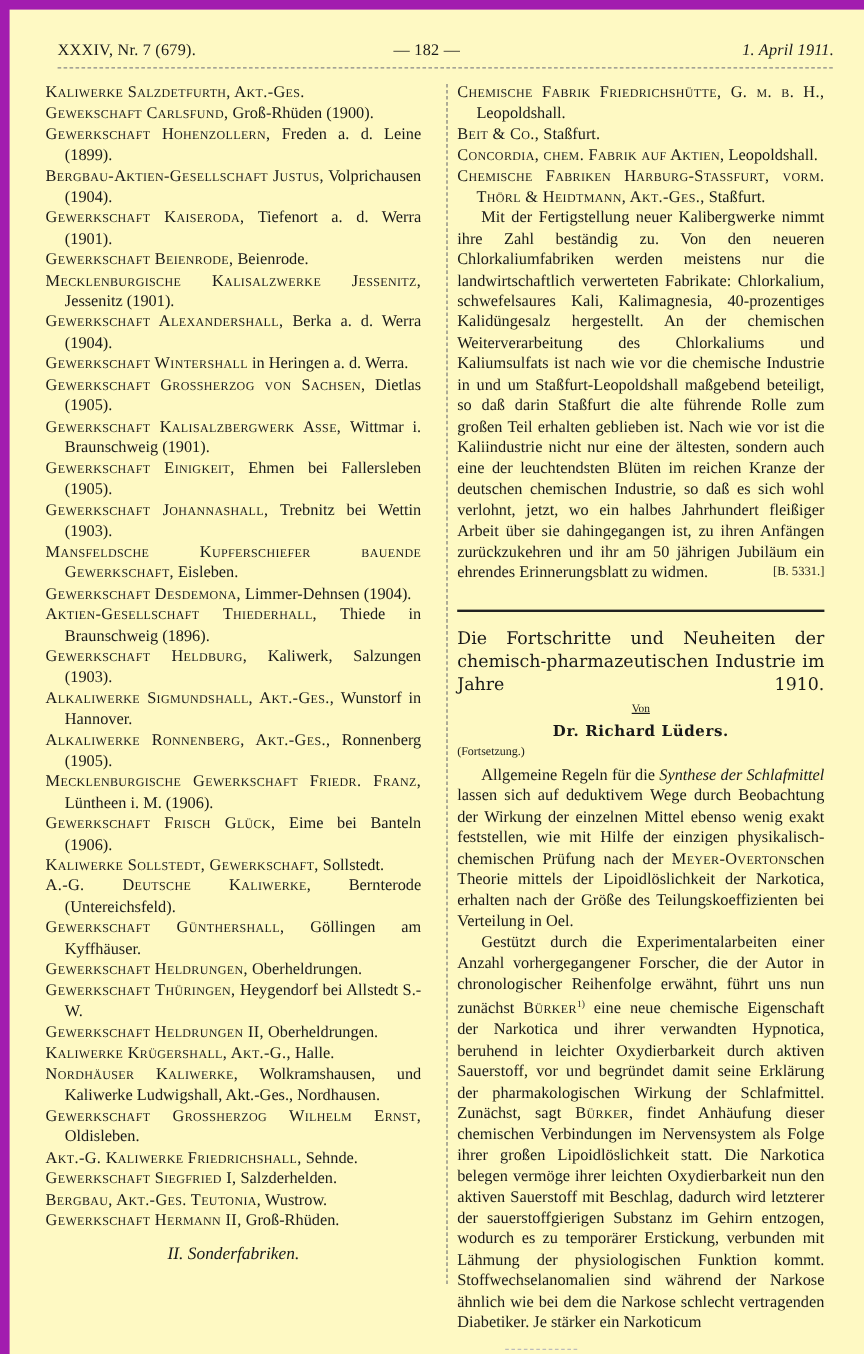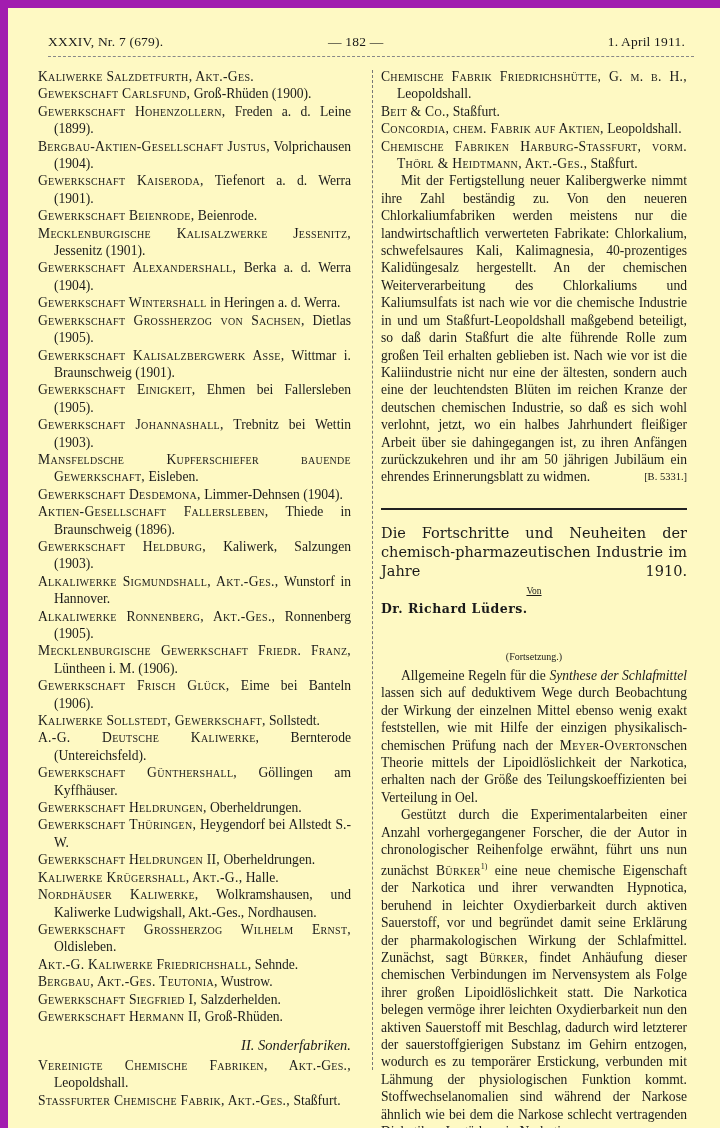--- a/index.html
+++ b/index.html
@@ -10,56 +10,56 @@
   .page {
     position:absolute; left:0; top:0; width:716px; height:1124px;
     border:8px solid #a21caf; background:#fef9c3;
   }
   .header {
     position:absolute; left:40px; right:28px; top:26px; height:20px;
     font-size:13.5px; letter-spacing:0.2px;
   }
   .header .left { position:absolute; left:0; top:0; }
   .header .center { position:absolute; left:280px; top:0; }
-  .header .right { position:absolute; right:11px; top:0; }
+  .header .right { position:absolute; right:1px; top:0;font-style:italic; }
   .header-rule {
     position:absolute; left:40px; right:30px; top:48px; height:0;
     border-top:1px dashed #888;
   }
   .col {
     position:absolute; top:60px; font-size:13.6px; line-height:17.4px;
   }
   .col-left { left:30px; width:313px; }
   .col-right { left:373px; width:306px; }
   .col-divider {
     position:absolute; left:364px; top:62px; height:1000px; width:0;
     border-left:1px dashed #777;
   }
   .entry { padding-left:16px; text-indent:-16px; text-align:justify; }
   .sc { font-variant:small-caps; letter-spacing:0.3px; }
   .section-title {
-    text-align:right; font-style:italic; font-size:14.5px;
+    text-align:center; font-style:italic; font-size:14.5px;
     margin-top:12px; margin-bottom:2px;
   }
   .para { text-indent:20px; text-align:justify; }
   .ref { float:right; font-size:10.5px; }
   .article-rule {
     margin:22px 0 14px 0; border-top:2px solid #222; width:100%;
   }
   .article-title {
     font-family:"DejaVu Serif","Liberation Serif",serif;
     font-size:14.5px; line-height:19px; text-align:justify;
     text-align-last:justify;
   }
   .von { text-align:center; font-size:9.5px; margin-top:2px;text-decoration:underline; }
   .author {
-    font-family:"DejaVu Serif",serif;
+    text-align:center; font-family:"DejaVu Serif",serif;
     font-weight:bold; font-size:12.5px; letter-spacing:0.5px;
   }
-  .fortsetzung { text-align:center; font-size:10px; margin-bottom:2px;margin-top:30px; }
+  .fortsetzung { font-size:10px; margin-bottom:2px; }
   .footnote-rule { width:60px; border-top:1px dashed #bbb; margin:14px 0 8px 40px; }
   .footnote { font-size:10px; padding-left:22px; }
   sup { font-size:8px; }
 </style>
 </head>
 <body>
 
 <div class="page">
 
   <div class="header">
@@ -81,45 +81,41 @@
         <div class="entry"><span class="sc">Gewerkschaft Beienrode,</span><span> Beienrode.</span></div>
         <div class="entry"><span class="sc">Mecklenburgische Kalisalzwerke Jessenitz,</span><span> Jessenitz (1901).</span></div>
         <div class="entry"><span class="sc">Gewerkschaft Alexandershall,</span><span> Berka a. d. Werra (1904).</span></div>
         <div class="entry"><span class="sc">Gewerkschaft Wintershall</span><span> in Heringen a. d. Werra.</span></div>
         <div class="entry"><span class="sc">Gewerkschaft Grossherzog von Sachsen,</span><span> Dietlas (1905).</span></div>
         <div class="entry"><span class="sc">Gewerkschaft Kalisalzbergwerk Asse,</span><span> Wittmar i. Braunschweig (1901).</span></div>
         <div class="entry"><span class="sc">Gewerkschaft Einigkeit,</span><span> Ehmen bei Fallersleben (1905).</span></div>
         <div class="entry"><span class="sc">Gewerkschaft Johannashall,</span><span> Trebnitz bei Wettin (1903).</span></div>
         <div class="entry"><span class="sc">Mansfeldsche Kupferschiefer bauende Gewerkschaft,</span><span> Eisleben.</span></div>
         <div class="entry"><span class="sc">Gewerkschaft Desdemona,</span><span> Limmer-Dehnsen (1904).</span></div>
-        <div class="entry"><span class="sc">Aktien-Gesellschaft Fallersleben,</span><span> Thiede in Braunschweig (1896).</span></div>
+        <div class="entry"><span class="sc">Aktien-Gesellschaft Thiederhall,</span><span> Thiede in Braunschweig (1896).</span></div>
         <div class="entry"><span class="sc">Gewerkschaft Heldburg,</span><span> Kaliwerk, Salzungen (1903).</span></div>
         <div class="entry"><span class="sc">Alkaliwerke Sigmundshall, Akt.-Ges.,</span><span> Wunstorf in Hannover.</span></div>
         <div class="entry"><span class="sc">Alkaliwerke Ronnenberg, Akt.-Ges.,</span><span> Ronnenberg (1905).</span></div>
         <div class="entry"><span class="sc">Mecklenburgische Gewerkschaft Friedr. Franz,</span><span> Lüntheen i. M. (1906).</span></div>
         <div class="entry"><span class="sc">Gewerkschaft Frisch Glück,</span><span> Eime bei Banteln (1906).</span></div>
         <div class="entry"><span class="sc">Kaliwerke Sollstedt, Gewerkschaft,</span><span> Sollstedt.</span></div>
         <div class="entry"><span class="sc">A.-G. Deutsche Kaliwerke,</span><span> Bernterode (Untereichsfeld).</span></div>
         <div class="entry"><span class="sc">Gewerkschaft Günthershall,</span><span> Göllingen am Kyffhäuser.</span></div>
         <div class="entry"><span class="sc">Gewerkschaft Heldrungen,</span><span> Oberheldrungen.</span></div>
         <div class="entry"><span class="sc">Gewerkschaft Thüringen,</span><span> Heygendorf bei Allstedt S.-W.</span></div>
         <div class="entry"><span class="sc">Gewerkschaft Heldrungen II,</span><span> Oberheldrungen.</span></div>
         <div class="entry"><span class="sc">Kaliwerke Krügershall, Akt.-G.,</span><span> Halle.</span></div>
         <div class="entry"><span class="sc">Nordhäuser Kaliwerke,</span><span> Wolkramshausen, und Kaliwerke Ludwigshall, Akt.-Ges., Nordhausen.</span></div>
         <div class="entry"><span class="sc">Gewerkschaft Grossherzog Wilhelm Ernst,</span><span> Oldisleben.</span></div>
         <div class="entry"><span class="sc">Akt.-G. Kaliwerke Friedrichshall,</span><span> Sehnde.</span></div>
+        <div class="entry"><span class="sc">Gewerkschaft Siegfried I,</span><span> Salzderhelden.</span></div>
         <div class="entry"><span class="sc">Bergbau, Akt.-Ges. Teutonia,</span><span> Wustrow.</span></div>
-        <div class="entry"><span class="sc">Gewerkschaft Siegfried I,</span><span> Salzderhelden.</span></div>
         <div class="entry"><span class="sc">Gewerkschaft Hermann II,</span><span> Groß-Rhüden.</span></div>
       </div>
     <div class="section-title">II. Sonderfabriken.</div>
-    <div id="left-section-entries">
-        <div class="entry"><span class="sc">Vereinigte Chemische Fabriken, Akt.-Ges.,</span><span> Leopoldshall.</span></div>
-        <div class="entry"><span class="sc">Stassfurter Chemische Fabrik, Akt.-Ges.,</span><span> Staßfurt.</span></div>
-      </div>
   </div>
 
   <div class="col col-right">
     <div id="right-entries">
         <div class="entry"><span class="sc">Chemische Fabrik Friedrichshütte, G. m. b. H.,</span><span> Leopoldshall.</span></div>
         <div class="entry"><span class="sc">Beit &amp; Co.,</span><span> Staßfurt.</span></div>
         <div class="entry"><span class="sc">Concordia, chem. Fabrik auf Aktien,</span><span> Leopoldshall.</span></div>
         <div class="entry"><span class="sc">Chemische Fabriken Harburg-Stassfurt, vorm. Thörl &amp; Heidtmann, Akt.-Ges.,</span><span> Staßfurt.</span></div>
       </div>
     <div class="para">

